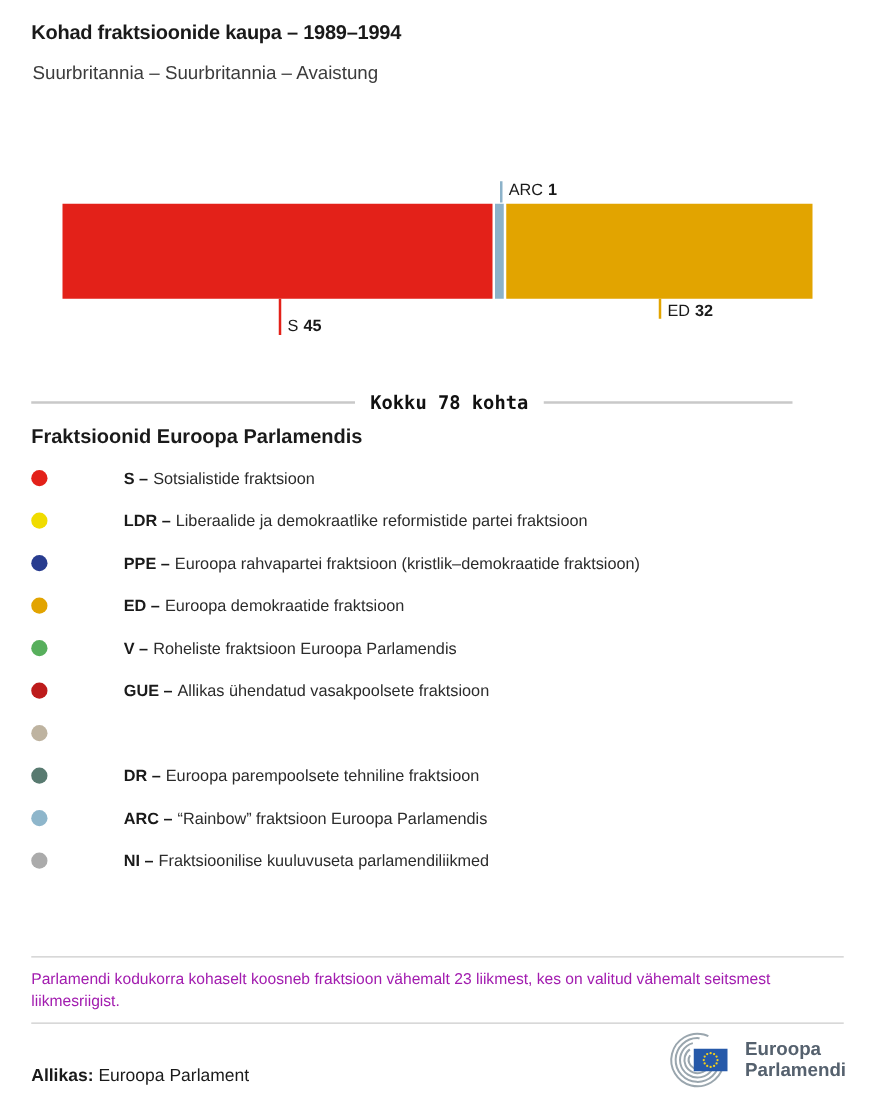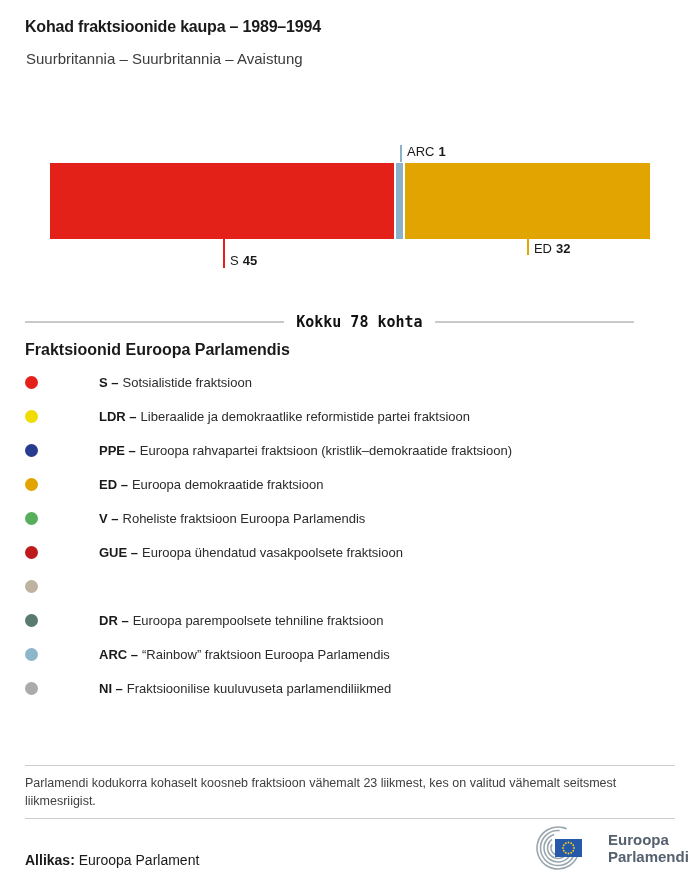--- a/index.html
+++ b/index.html
@@ -38,25 +38,25 @@
   .legend{position:absolute;left:25px;top:372px;}
   .legend-row{display:flex;align-items:center;height:20px;margin-bottom:14px;gap:47px;}
   .dot{width:13px;height:13px;border-radius:50%;margin-right:14px;flex:none;}
   .legend-text{font-size:13px;color:#2b2b2b;}
   .legend-text .code{font-weight:700;color:#1a1a1a;}
   .legend-text .name{margin-left:4px;}
 
   .rule{position:absolute;left:25px;width:650px;border:none;border-top:1px solid #cccccc;margin:0;}
   .rule-top{top:765px;}
   .rule-bottom{top:818px;}
-  .footnote{position:absolute;left:25px;top:774px;width:600px;margin:0;font-size:12.5px;line-height:18px;color:#404040;}
+  .footnote{position:absolute;left:25px;top:774px;width:600px;margin:0;font-size:12.5px;line-height:18px;color:#a21caf;}
   .source{position:absolute;left:25px;top:852px;font-size:14px;color:#1a1a1a;}
   .source b{font-weight:700;}
 
-  .ep-logo{position:absolute;left:528px;top:824px;display:flex;align-items:center;gap:16px;}
+  .ep-logo{position:absolute;left:528px;top:824px;display:flex;align-items:center;gap:4px;}
   .ep-logo-text{font-size:15px;font-weight:700;color:#55616e;line-height:17px;}
 </style>
 </head>
 <body>
 
 <h1 class="title">Kohad fraktsioonide kaupa – 1989–1994</h1>
 <div class="subtitle">Suurbritannia – Suurbritannia – Avaistung</div>
 
 <div class="bar-area">
   <div class="bar">
@@ -105,21 +105,21 @@
   <div class="legend-row">
     <span class="dot" style="background-color: rgb(226, 164, 0);"></span>
     <span class="legend-text"><span class="code">ED –</span><span class="name">Euroopa demokraatide fraktsioon</span></span>
   </div>
   <div class="legend-row">
     <span class="dot" style="background-color: rgb(87, 175, 92);"></span>
     <span class="legend-text"><span class="code">V –</span><span class="name">Roheliste fraktsioon Euroopa Parlamendis</span></span>
   </div>
   <div class="legend-row">
     <span class="dot" style="background-color: rgb(189, 27, 27);"></span>
-    <span class="legend-text"><span class="code">GUE –</span><span class="name">Euroopa ühendatud vasakpoolsete fraktsioon</span></span>
+    <span class="legend-text"><span class="code">GUE –</span><span class="name">Allikas ühendatud vasakpoolsete fraktsioon</span></span>
   </div>
   <div class="legend-row">
     <span class="dot" style="background-color: rgb(190, 179, 160);"></span>
   </div>
   <div class="legend-row">
     <span class="dot" style="background-color: rgb(88, 122, 112);"></span>
     <span class="legend-text"><span class="code">DR –</span><span class="name">Euroopa parempoolsete tehniline fraktsioon</span></span>
   </div>
   <div class="legend-row">
     <span class="dot" style="background-color: rgb(142, 182, 203);"></span>

